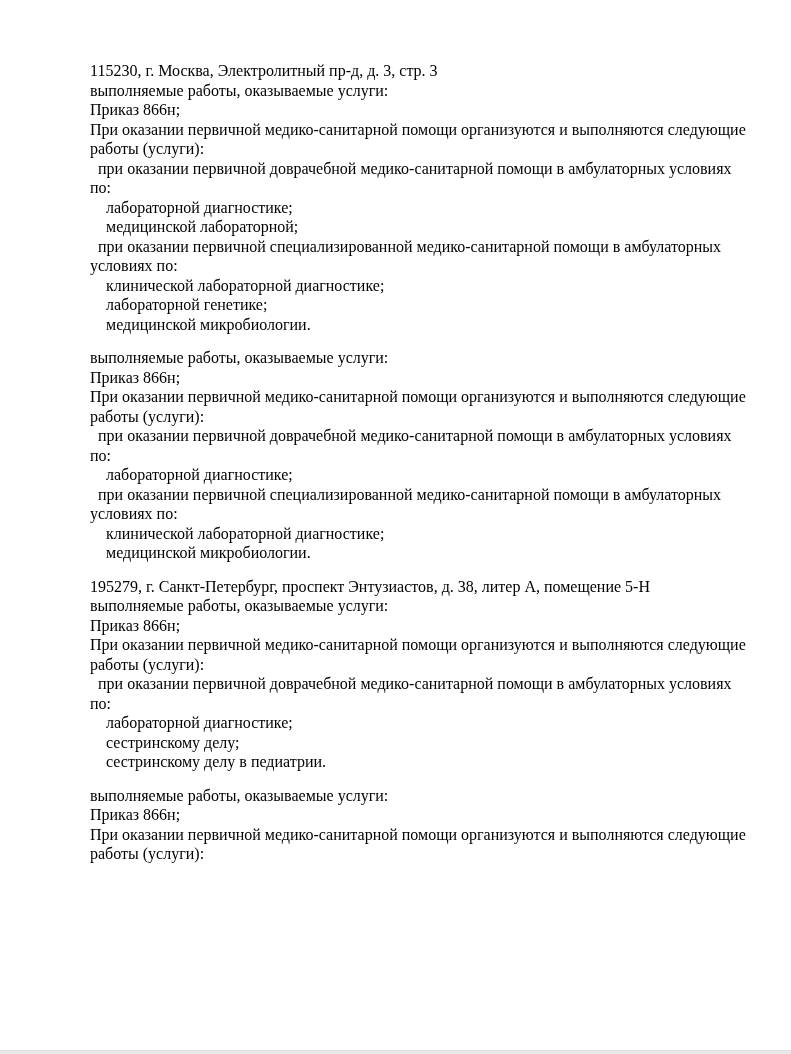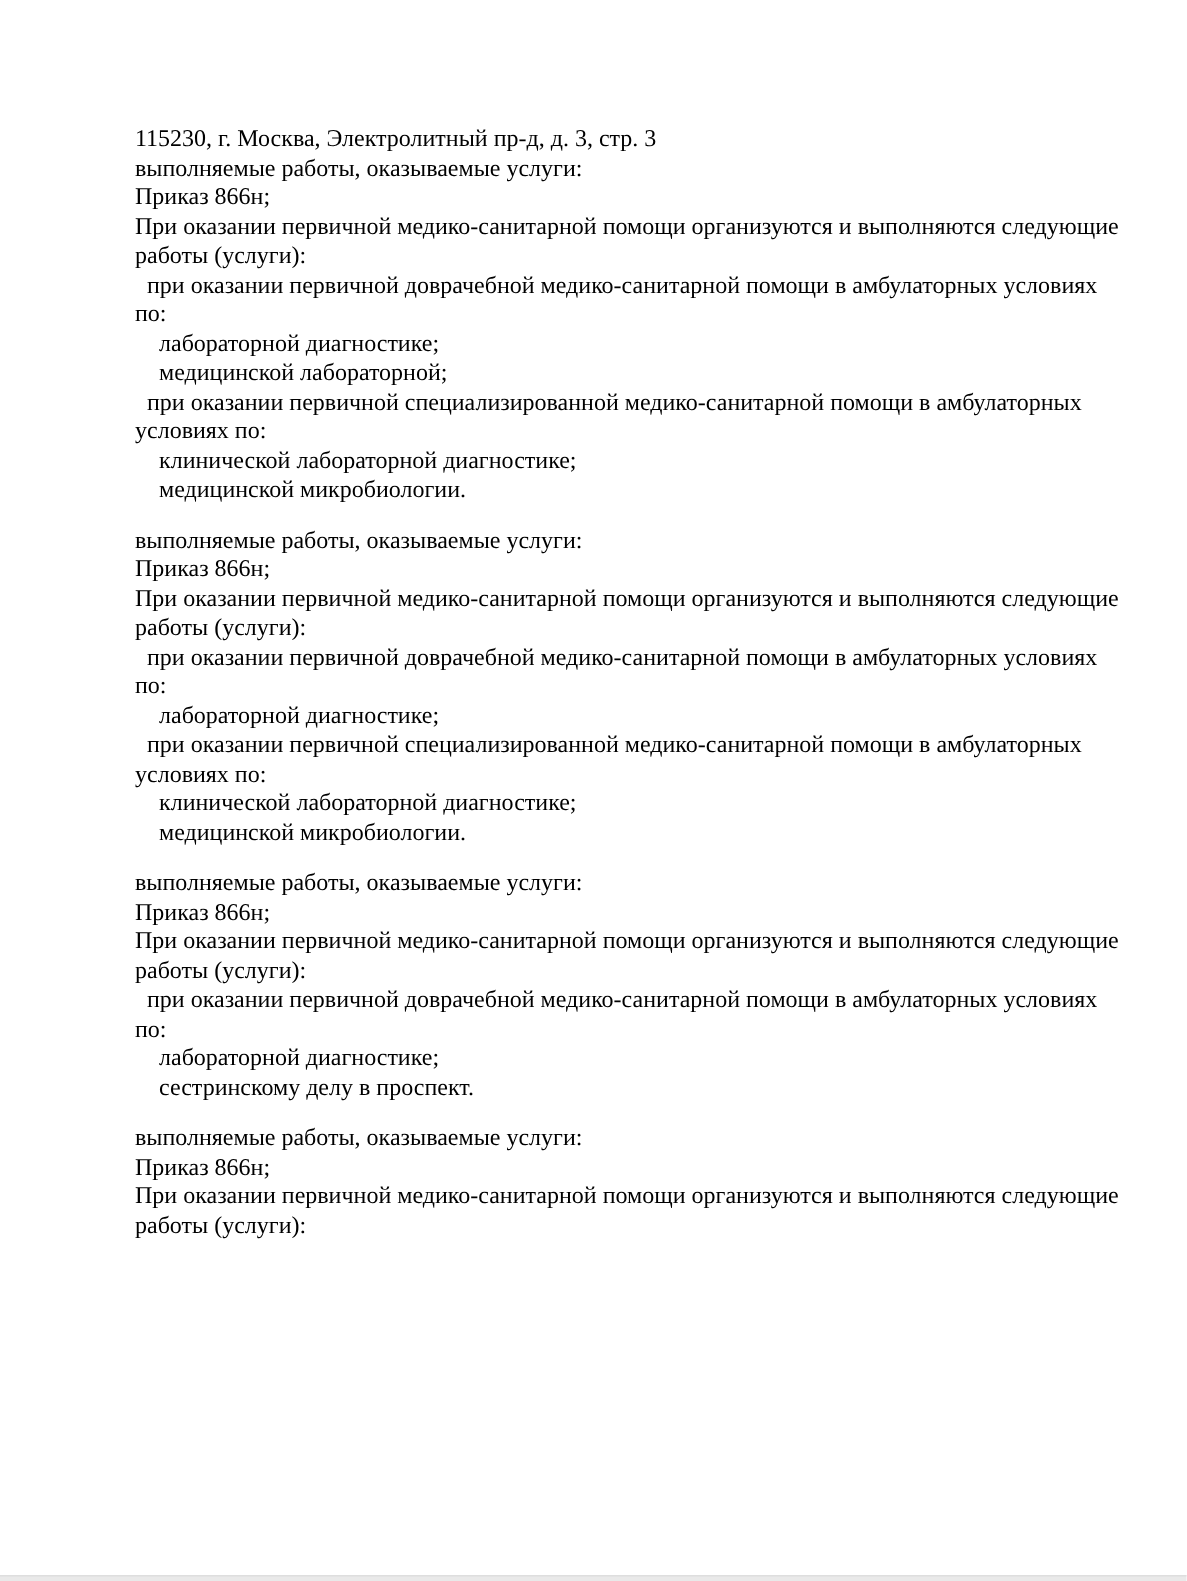--- a/index.html
+++ b/index.html
@@ -14,21 +14,20 @@
     overflow: hidden;
     font-family: "Liberation Serif", "DejaVu Serif", serif;
   }
   .doc {
     position: absolute;
     top: 61px;
     left: 90px;
     right: 0;
     color: #000000;
     font-size: 16px;
-    margin-top: 22px;
   }
   .block {
     margin: 0 0 14px 0;
   }
   .block:last-child {
     margin-bottom: 0;
   }
   .line {
     white-space: pre;
     line-height: 19.5px;
@@ -54,44 +53,47 @@
       <div class="line">Приказ 866н;</div>
       <div class="line">При оказании первичной медико-санитарной помощи организуются и выполняются следующие</div>
       <div class="line">работы (услуги):</div>
       <div class="line">  при оказании первичной доврачебной медико-санитарной помощи в амбулаторных условиях</div>
       <div class="line">по:</div>
       <div class="line">    лабораторной диагностике;</div>
       <div class="line">    медицинской лабораторной;</div>
       <div class="line">  при оказании первичной специализированной медико-санитарной помощи в амбулаторных</div>
       <div class="line">условиях по:</div>
       <div class="line">    клинической лабораторной диагностике;</div>
+      <div class="line">    лабораторной генетике;</div>
       <div class="line">    медицинской микробиологии.</div>
     </div>
     <div class="block">
       <div class="line">выполняемые работы, оказываемые услуги:</div>
       <div class="line">Приказ 866н;</div>
       <div class="line">При оказании первичной медико-санитарной помощи организуются и выполняются следующие</div>
       <div class="line">работы (услуги):</div>
       <div class="line">  при оказании первичной доврачебной медико-санитарной помощи в амбулаторных условиях</div>
       <div class="line">по:</div>
       <div class="line">    лабораторной диагностике;</div>
       <div class="line">  при оказании первичной специализированной медико-санитарной помощи в амбулаторных</div>
       <div class="line">условиях по:</div>
       <div class="line">    клинической лабораторной диагностике;</div>
       <div class="line">    медицинской микробиологии.</div>
     </div>
     <div class="block">
+      <div class="line">195279, г. Санкт-Петербург, проспект Энтузиастов, д. 38, литер А, помещение 5-Н</div>
       <div class="line">выполняемые работы, оказываемые услуги:</div>
       <div class="line">Приказ 866н;</div>
       <div class="line">При оказании первичной медико-санитарной помощи организуются и выполняются следующие</div>
       <div class="line">работы (услуги):</div>
       <div class="line">  при оказании первичной доврачебной медико-санитарной помощи в амбулаторных условиях</div>
       <div class="line">по:</div>
       <div class="line">    лабораторной диагностике;</div>
-      <div class="line">    сестринскому делу в проспект.</div>
+      <div class="line">    сестринскому делу;</div>
+      <div class="line">    сестринскому делу в педиатрии.</div>
     </div>
     <div class="block">
       <div class="line">выполняемые работы, оказываемые услуги:</div>
       <div class="line">Приказ 866н;</div>
       <div class="line">При оказании первичной медико-санитарной помощи организуются и выполняются следующие</div>
       <div class="line">работы (услуги):</div>
     </div>
   </div>
 <div class="bottom-bar"></div>
 

